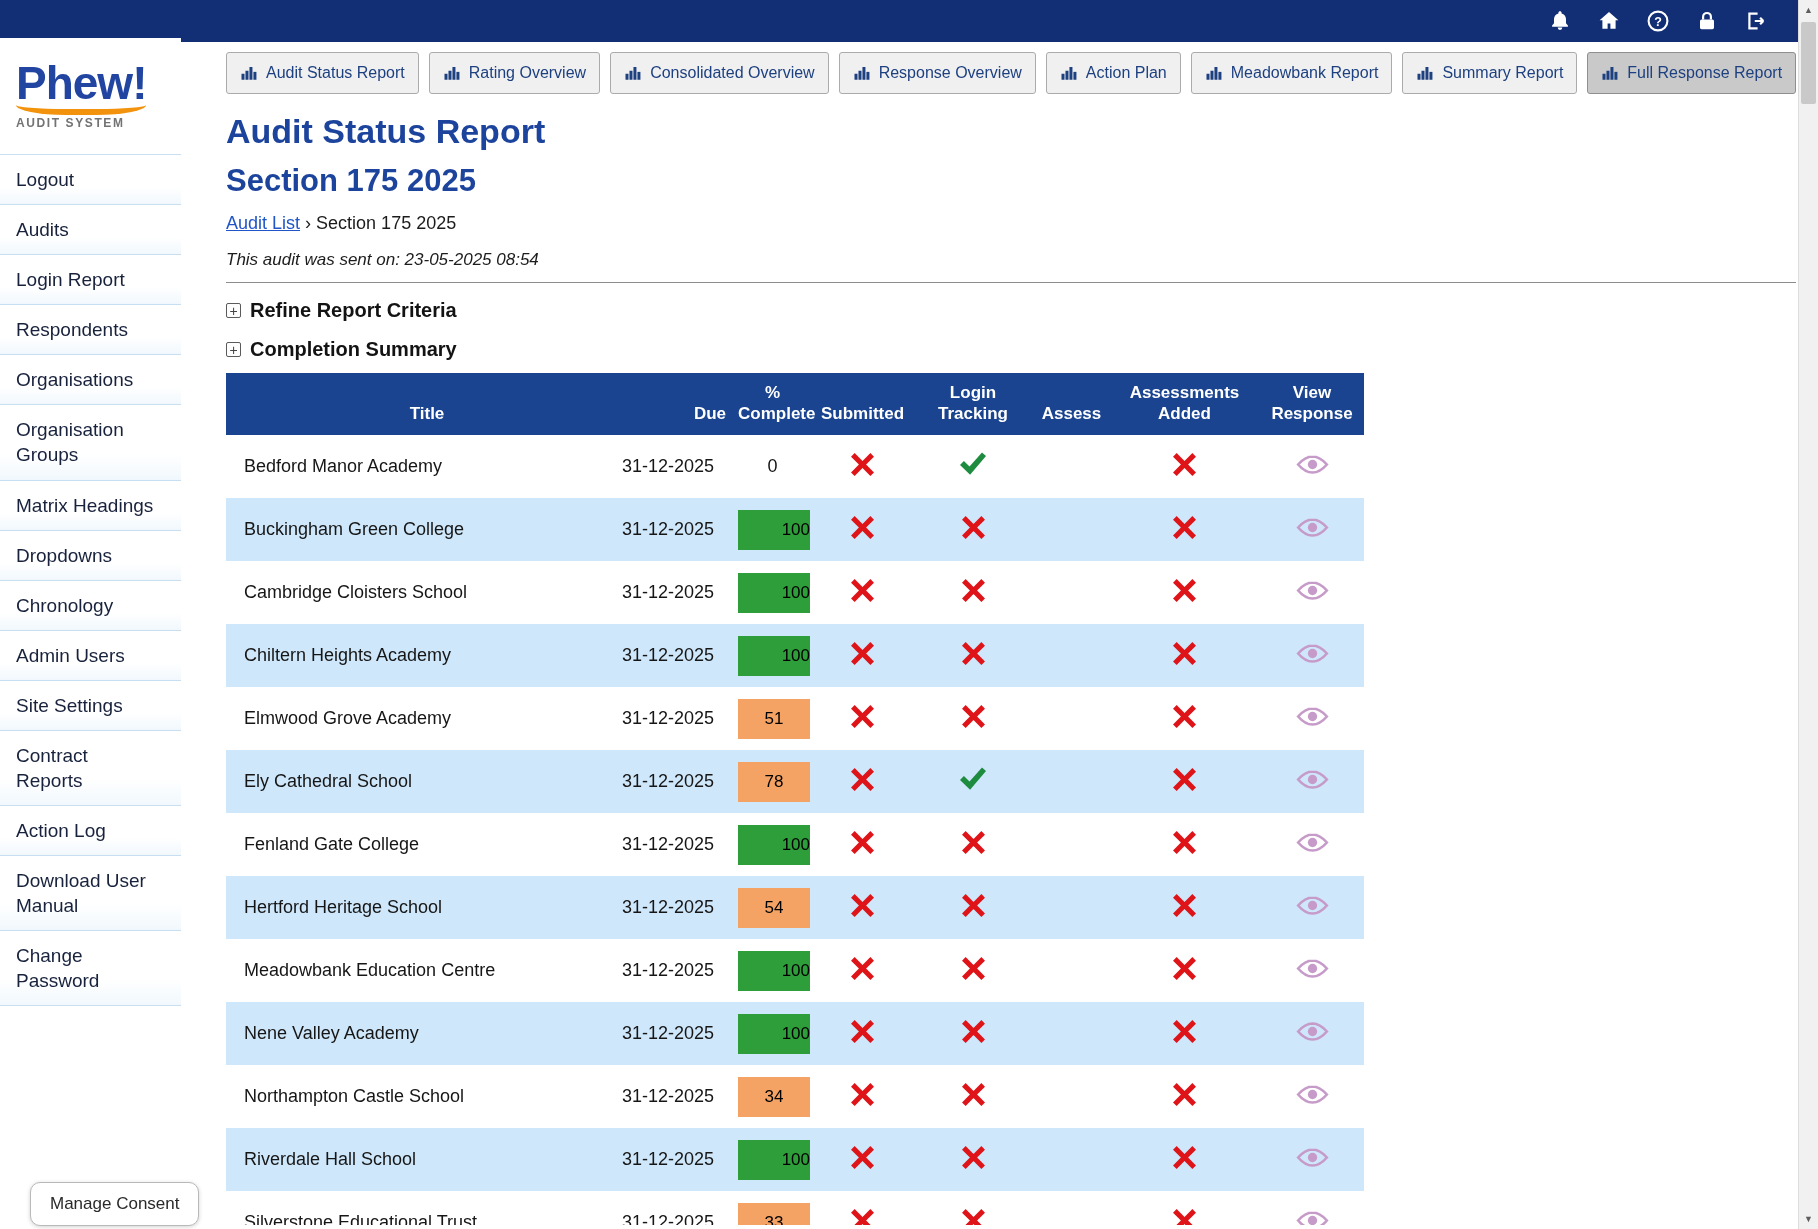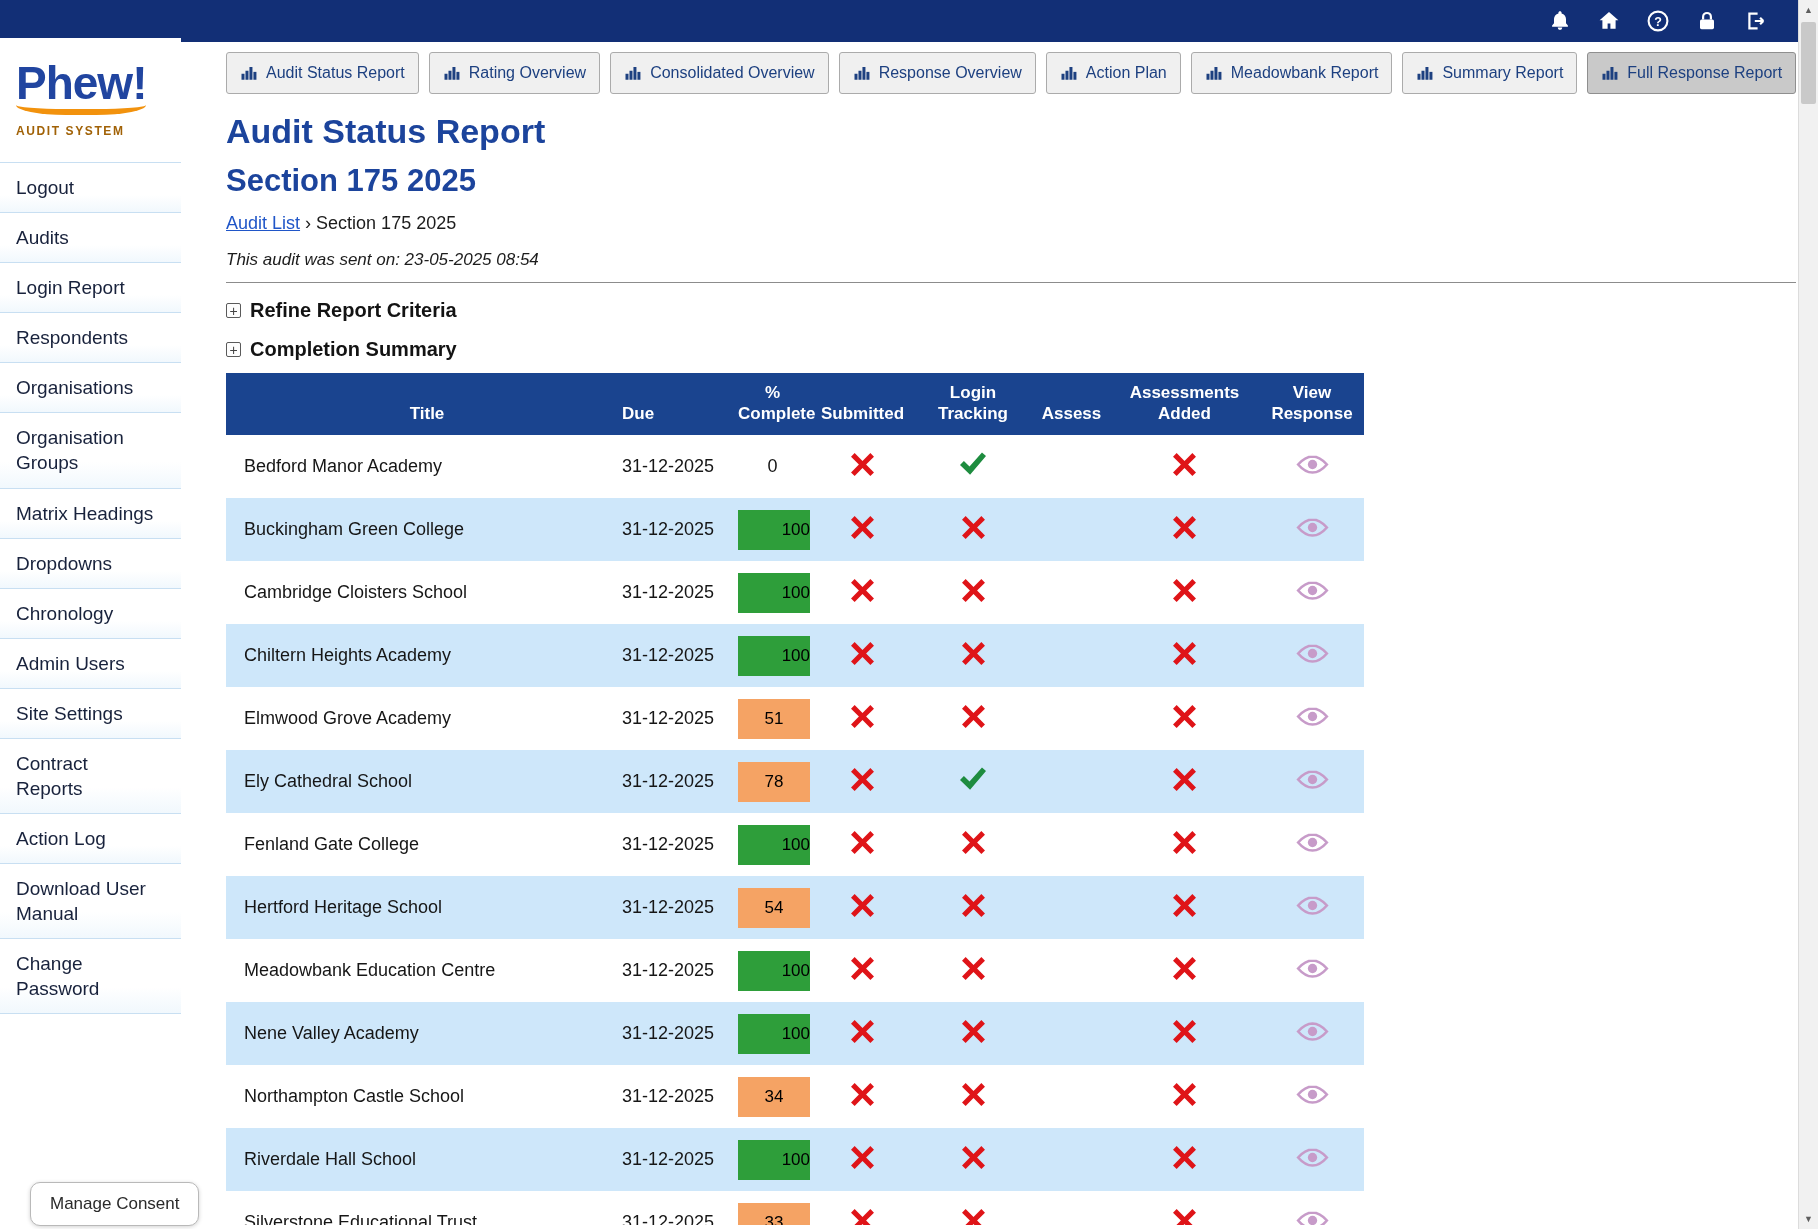--- a/index.html
+++ b/index.html
@@ -18,21 +18,21 @@
 
   
   .app { position:absolute; top:38px; left:0; width:1798px; height:1187px; display:flex; overflow:hidden; }
 
   
   .sidebar { width:181px; flex:0 0 181px; background:#fff; }
   .logo { padding:18px 12px 0 16px; }
   .logo-text { color:#2145a0; font-size:46px; font-weight:bold; letter-spacing:-1px; }
   .logo-swoosh { width:130px; height:10px; border-bottom:6px solid #f2920d;
     border-radius:0 0 70px 70px / 0 0 14px 14px; margin-top:-5px; }
-  .logo-sub { font-size:12px; letter-spacing:1.6px; color:#a16207; margin-top:9px; font-weight:bold; }
+  .logo-sub { font-size:12px; letter-spacing:1.6px; color:#737373; margin-top:1px; font-weight:bold; }
   .menu { margin-top:24px; border-top:1px solid #c8dff2; }
   .sidebar-item { padding:12px 24px 12px 16px; font-size:19px; color:#18223c;
     border-bottom:1px solid #c8dff2; background:linear-gradient(180deg,#ffffff 65%,#f1f8fd 100%);
     cursor:pointer; line-height:1.32; }
 
   
   .content { flex:1; padding:14px 20px 0 45px; }
 
   .tabs { display:flex; gap:10px; }
   .tab { display:inline-flex; align-items:center; gap:8px; padding:11px 13px;
@@ -59,21 +59,21 @@
     line-height:1; border-radius:2px; background:#fdfdfd; flex:0 0 15px; }
 
   
   .report-table { margin-top:12px; border-collapse:collapse; width:1138px; table-layout:fixed; }
   .report-table th { background:var(--header-blue,#1a448f); color:#fff; font-size:17px;
     font-weight:bold; text-align:center; vertical-align:bottom; height:62px;
     padding:0 6px 11px; white-space:pre-line; line-height:1.25; }
   .report-table td { font-size:18px; color:#161616; text-align:center; height:63px;
     padding:0 6px; vertical-align:middle; }
   th.col0 { width:390px; text-align:center; padding-left:18px; }
-  th.col1 { width:116px; text-align:left; }
+  th.col1 { width:116px; text-align:right; }
   th.col2 { width:81px; }
   th.col3 { width:99px; }
   th.col4 { width:122px; }
   th.col5 { width:75px; }
   th.col6 { width:151px; }
   th.col7 { width:104px; }
   td.col0 { text-align:left; padding-left:18px; }
   td.col1 { text-align:left; }
   tr.alt { background:var(--row-alt,#cee7fa);border-radius:11px; }
 

